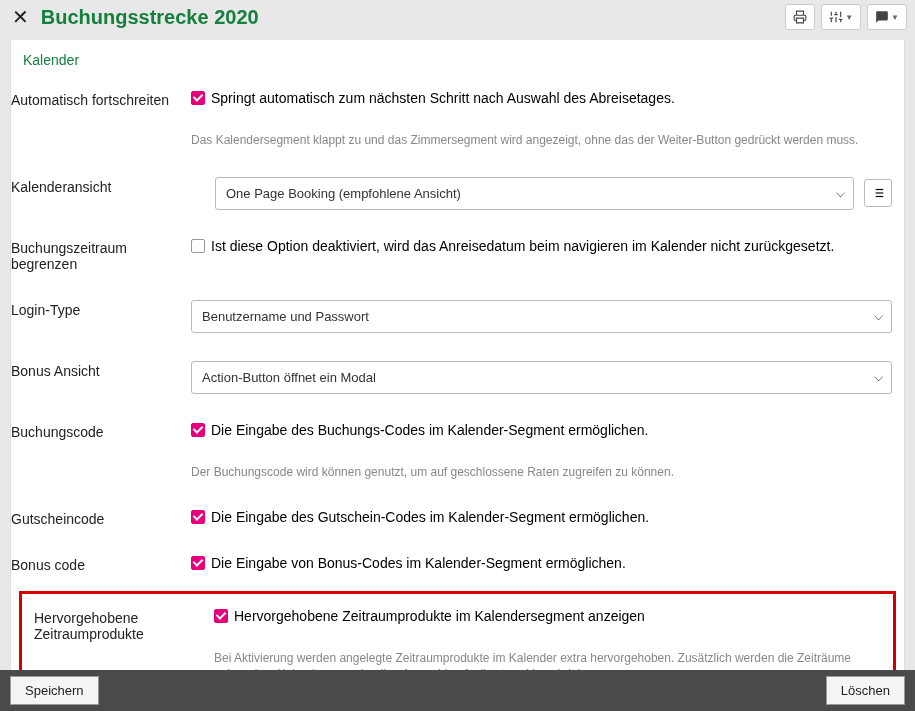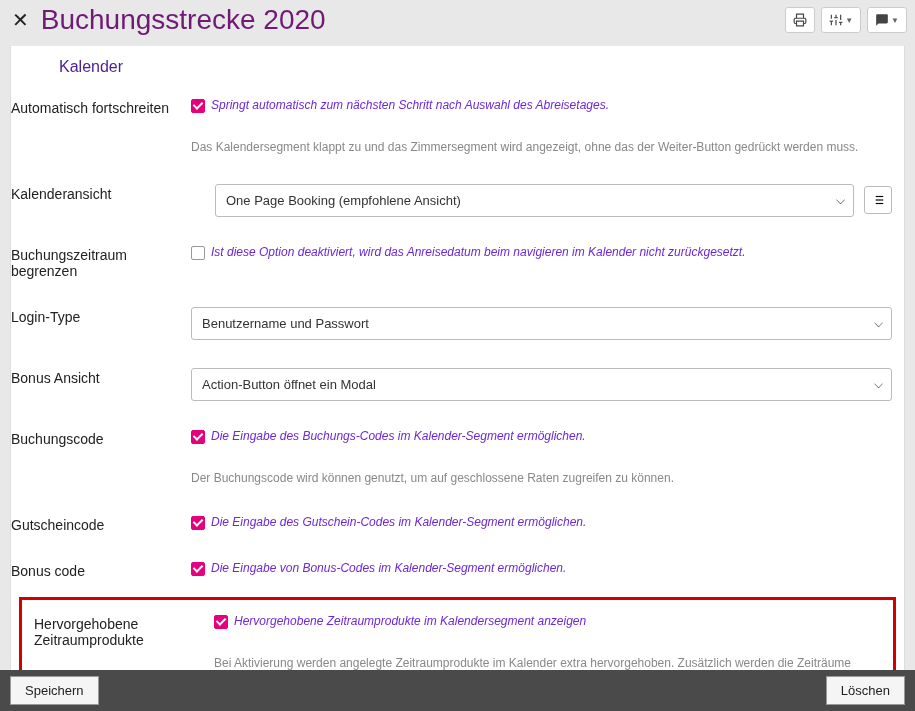--- a/index.html
+++ b/index.html
@@ -27,23 +27,23 @@
       align-items: center;
       gap: 12px;
     }
     .close-icon {
       font-size: 20px;
       cursor: pointer;
       line-height: 1;
       color: #222;
     }
     .page-title {
-      font-size: 28px;
-      font-weight: 400;
-      color: #701a75;
+      font-size: 20px;
+      font-weight: 700;
+      color: #15803d;
     }
     .header-right {
       display: flex;
       gap: 6px;
       align-items: center;
     }
     .toolbar-btn {
       background: #fff;
       border: 1px solid #ccc;
       border-radius: 3px;
@@ -69,24 +69,23 @@
     .content {
       background: #fff;
       margin: 0 10px;
       padding: 12px 0 0 0;
       height: 632px;
       overflow-y: auto;
       border: 1px solid #ddd;
       border-top: none;
     }
     .section-title {
-      font-size: 16px;
-      color: #4c1d95;
+      font-size: 14px;
+      color: #15803d;
       padding: 0 12px 8px 12px;
-      margin-left: 36px;
     }
     .field-row {
       display: flex;
       padding: 14px 0;
     }
     .field-label {
       width: 180px;
       flex-shrink: 0;
       font-size: 14px;
       color: #222;
@@ -121,23 +120,22 @@
       position: absolute;
       left: 3px;
       top: 0px;
       width: 4px;
       height: 7px;
       border: solid white;
       border-width: 0 2px 2px 0;
       transform: rotate(45deg);
     }
     .checkbox-label {
-      font-size: 12px;
-      color: #6d28d9;
-      font-style: italic;
+      font-size: 14px;
+      color: #000000;
     }
     .help-text {
       font-size: 12px;
       color: #888;
       margin-top: 26px;
       line-height: 1.4;
     }
     .select-row {
       display: flex;
       gap: 10px;

